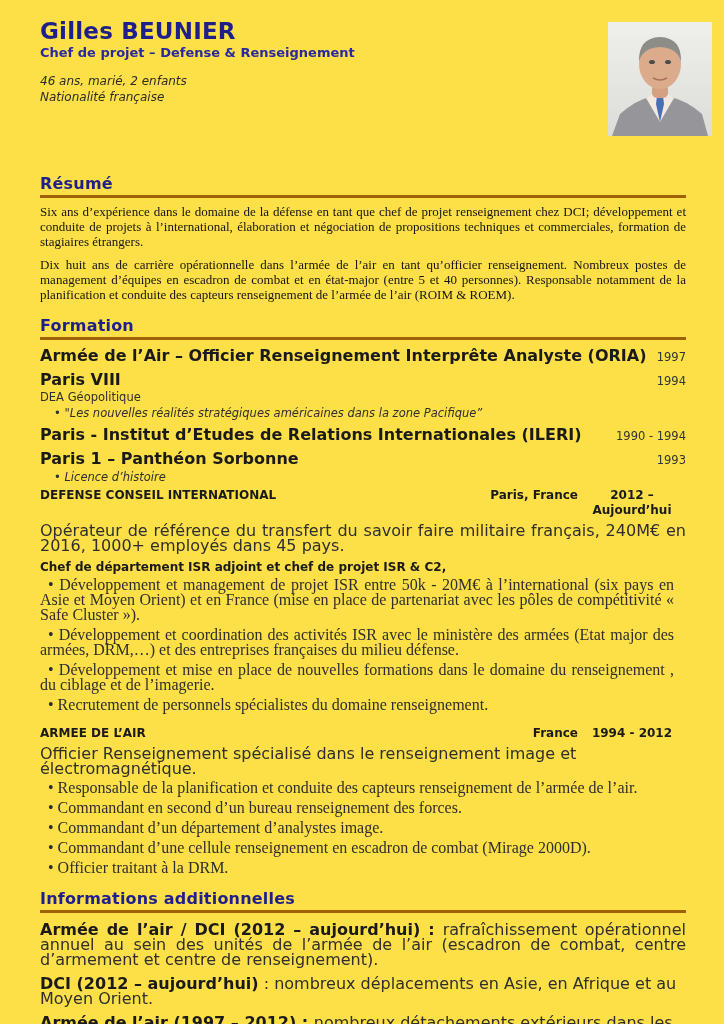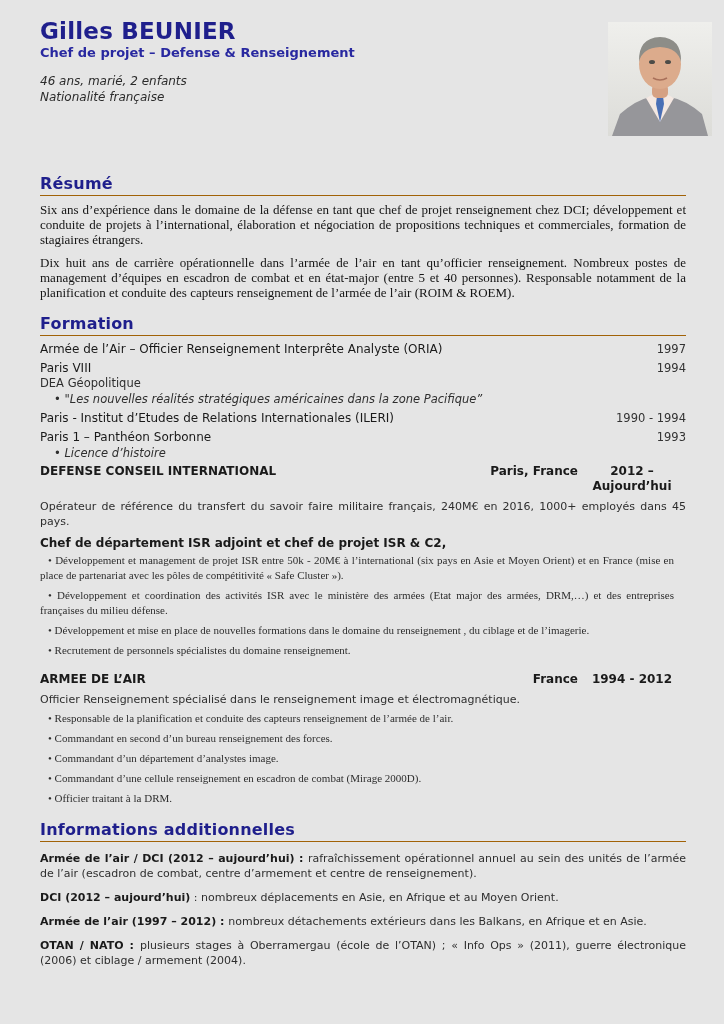--- a/index.html
+++ b/index.html
@@ -1,41 +1,41 @@
 <!DOCTYPE html>
 <html><head>
 <meta charset="utf-8">
 <style>
   html,body { margin:0; padding:0; background:#ffffff; }
   .page {
-    position:relative; width:724px; height:1024px; background:#e5e5e5;
+    position:relative; width:724px; height:1024px; background:#fde047;
     box-sizing:border-box; padding:18px 38px 0 40px; overflow:hidden;
     font-family:"DejaVu Sans", sans-serif; color:#333333;
   }
   
   .header { position:relative; height:142px; }
   .name { margin:0; font-size:23px; font-weight:bold; color:#1F1F8C; letter-spacing:0.2px; }
   .subtitle { margin-top:1px; font-size:13px; font-weight:bold; color:#2828A0; }
   .personal { margin-top:13px; font-size:12px; font-style:italic; color:#2b2b2b; line-height:16px; }
   .contact { position:absolute; top:74px; right:128px; text-align:right;
              font-family:"Liberation Serif", serif; font-size:13.5px; line-height:16px; }
   .contact a { color:#3939CB; text-decoration:underline; display:block; }
   .contact .phone { color:#1a1a1a; font-style:italic; }
   .contact .li { font-style:italic; }
   .photo { position:absolute; top:4px; right:-26px; width:104px; height:114px; }
   
   .sec { font-size:16px; font-weight:bold; color:#1F1F8C; margin:14px 0 6px 0;
-         padding-bottom:2px; border-bottom:1px solid #a16207; letter-spacing:0.2px; }
+         padding-bottom:2px; border-bottom:3px solid #a16207; letter-spacing:0.2px; }
   .serif { font-family:"Liberation Serif", serif; font-size:13px; line-height:15px;
            color:#141414; margin:6px 0 8px 0; }
   .just { text-align:justify; }
-  .sans { font-size:11px; line-height:15px; color:#2e2e2e; }
+  .sans { font-size:16px; line-height:15px; color:#2e2e2e; }
   
   .frow { display:flex; justify-content:space-between; align-items:baseline; margin-top:5px; }
-  .ft { font-weight:normal; font-size:12px; color:#1a1a1a; }
+  .ft { font-weight:bold; font-size:16px; color:#1a1a1a; }
   .fd { font-size:11.5px; color:#333; }
   .fsub { font-size:11.5px; color:#2e2e2e; margin-top:1px; }
   .fbul { font-size:11.5px; font-style:italic; color:#2e2e2e; margin:2px 0 2px 14px; }
   .fbul::before, .bul::before { content:"• "; }
   
   .jrow { display:flex; align-items:flex-start; font-weight:bold; font-size:12px; color:#1a1a1a; margin-top:4px; }
   .jc { flex:1; }
   .jl { width:140px; text-align:right; }
   .jd { width:108px; text-align:center; line-height:15px; }
   .jsum { margin:5px 0 4px 0; }

